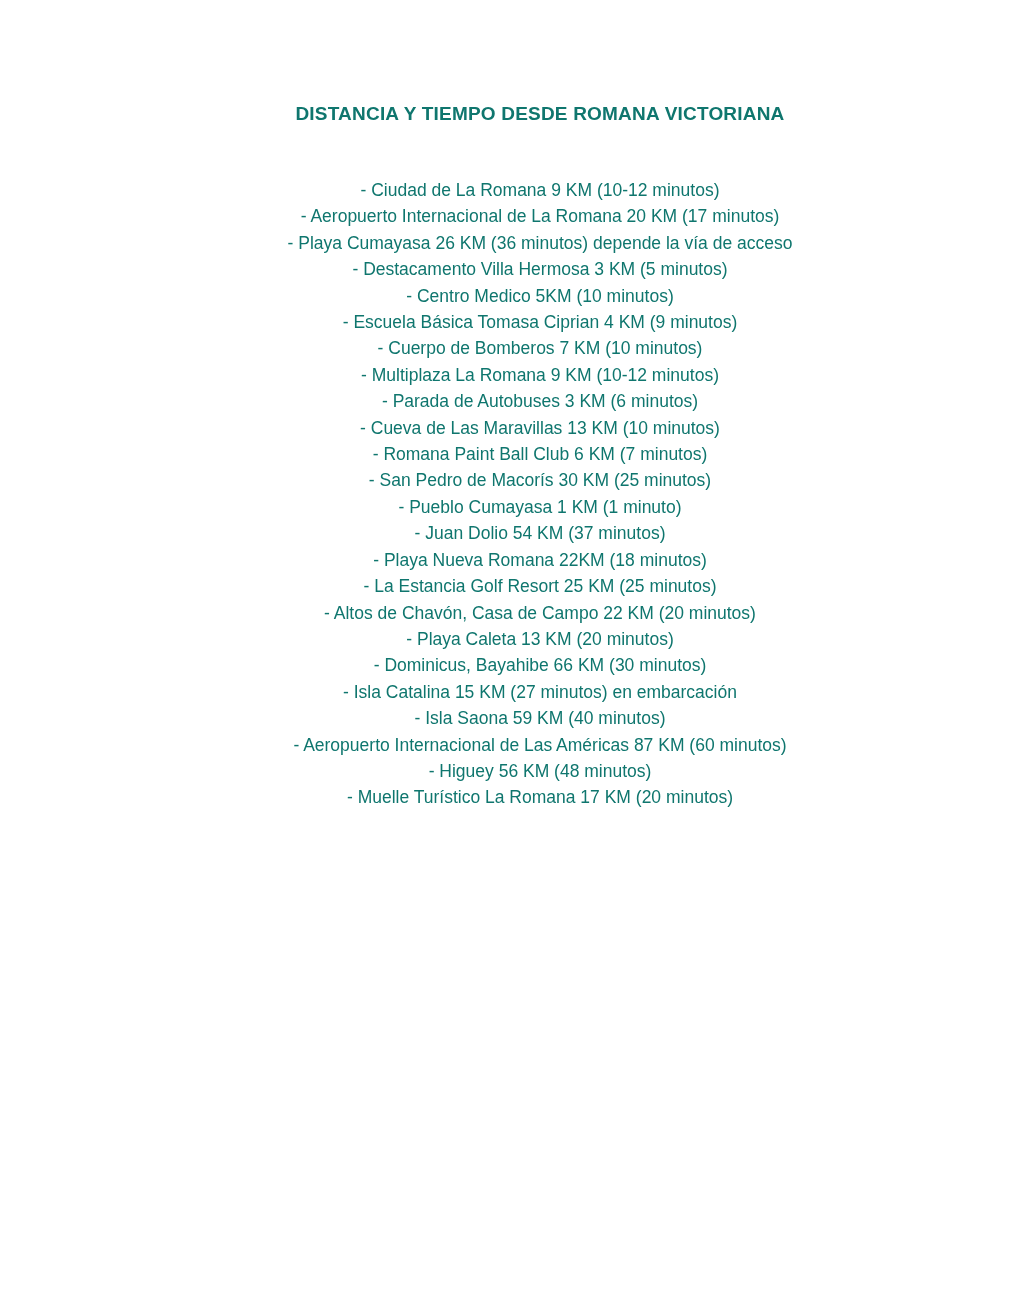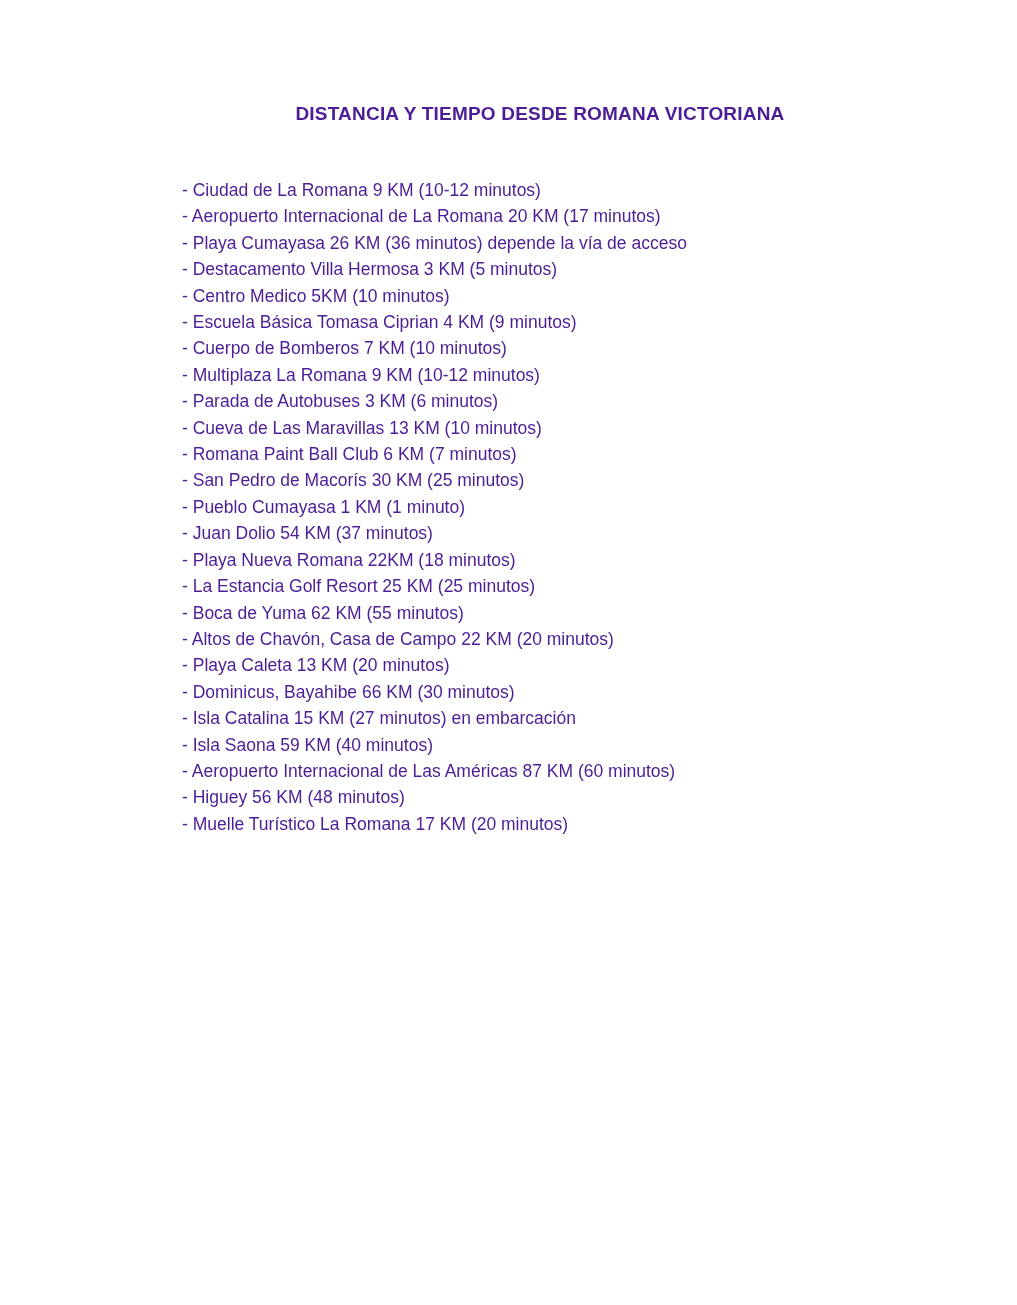--- a/index.html
+++ b/index.html
@@ -6,21 +6,21 @@
     margin: 0;
     padding: 0;
     background: #ffffff;
   }
   .page {
     position: relative;
     width: 1017px;
     height: 1012px;
     background: #ffffff;
     font-family: "Liberation Sans", "DejaVu Sans", sans-serif;
-    color: #4c1d95;
+    color: #0f766e;
     overflow: hidden;
     box-sizing: border-box;
   }
   .content {
     position: absolute;
     left: 182px;
     top: 100px;
     width: 716px;
   }
   .doc-title {
@@ -33,20 +33,21 @@
   }
   .doc-title .title-line {
     display: block;
     white-space: nowrap;
   }
   .distance-list {
     margin-top: 50px;
     font-size: 17.5px;
     line-height: 26.4px;
     font-weight: 400;
+    text-align: center;
   }
   .line {
     white-space: nowrap;
   }
   .bullet {
     display: inline;
   }
 </style>
 </head>
 <body>
@@ -66,21 +67,20 @@
         <div class="line"><span class="bullet">- </span><span>Cuerpo de Bomberos 7 KM (10 minutos)</span></div>
         <div class="line"><span class="bullet">- </span><span>Multiplaza La Romana 9 KM (10-12 minutos)</span></div>
         <div class="line"><span class="bullet">- </span><span>Parada de Autobuses 3 KM (6 minutos)</span></div>
         <div class="line"><span class="bullet">- </span><span>Cueva de Las Maravillas 13 KM (10 minutos)</span></div>
         <div class="line"><span class="bullet">- </span><span>Romana Paint Ball Club 6 KM (7 minutos)</span></div>
         <div class="line"><span class="bullet">- </span><span>San Pedro de Macorís 30 KM (25 minutos)</span></div>
         <div class="line"><span class="bullet">- </span><span>Pueblo Cumayasa 1 KM (1 minuto)</span></div>
         <div class="line"><span class="bullet">- </span><span>Juan Dolio 54 KM (37 minutos)</span></div>
         <div class="line"><span class="bullet">- </span><span>Playa Nueva Romana 22KM (18 minutos)</span></div>
         <div class="line"><span class="bullet">- </span><span>La Estancia Golf Resort 25 KM (25 minutos)</span></div>
-        <div class="line"><span class="bullet">- </span><span>Boca de Yuma 62 KM (55 minutos)</span></div>
         <div class="line"><span class="bullet">- </span><span>Altos de Chavón, Casa de Campo 22 KM (20 minutos)</span></div>
         <div class="line"><span class="bullet">- </span><span>Playa Caleta 13 KM (20 minutos)</span></div>
         <div class="line"><span class="bullet">- </span><span>Dominicus, Bayahibe 66 KM (30 minutos)</span></div>
         <div class="line"><span class="bullet">- </span><span>Isla Catalina 15 KM (27 minutos) en embarcación</span></div>
         <div class="line"><span class="bullet">- </span><span>Isla Saona 59 KM (40 minutos)</span></div>
         <div class="line"><span class="bullet">- </span><span>Aeropuerto Internacional de Las Américas 87 KM (60 minutos)</span></div>
         <div class="line"><span class="bullet">- </span><span>Higuey 56 KM (48 minutos)</span></div>
         <div class="line"><span class="bullet">- </span><span>Muelle Turístico La Romana 17 KM (20 minutos)</span></div>
       </div>
   </div>

